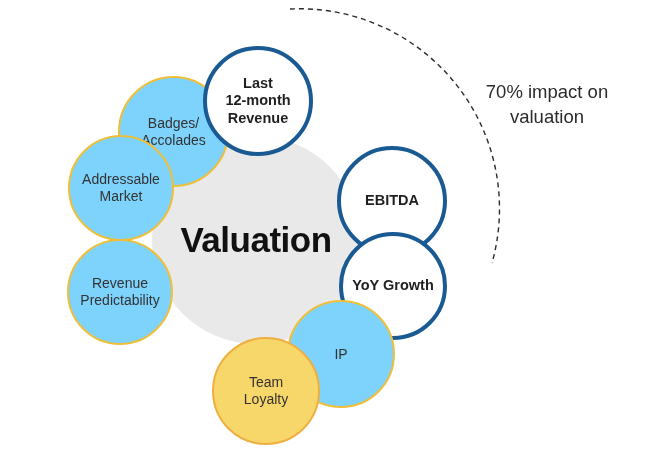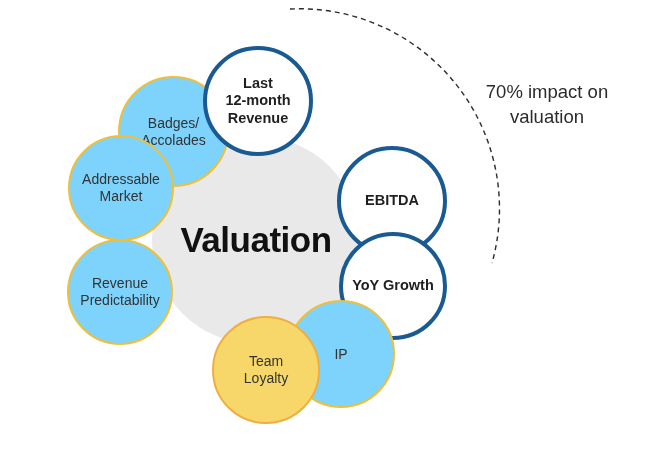--- a/index.html
+++ b/index.html
@@ -41,21 +41,21 @@
   
   #c-badges{left:118px;top:76px;width:111px;height:111px;}
   #c-addressable{left:68px;top:135px;width:106px;height:106px;}
   #c-revpred{left:67px;top:239px;width:106px;height:106px;}
   #c-readiness{left:117px;top:299px;width:110px;height:110px;}
   #c-lastrev{left:203px;top:46px;width:110px;height:110px;}
   #c-grossmargin{left:285px;top:73px;width:110px;height:110px;}
   #c-ebitda{left:337px;top:146px;width:110px;height:110px;}
   #c-yoy{left:339px;top:232px;width:108px;height:108px;}
   #c-ip{left:287px;top:300px;width:108px;height:108px;}
-  #c-teamloyalty{left:212px;top:316px;width:108px;height:108px;}
+  #c-teamloyalty{left:212px;top:337px;width:108px;height:108px;}
 
   .annotation{
     position:absolute;left:462px;top:80px;width:170px;text-align:center;
     font-size:18.5px;line-height:1.35;color:var(--arc);white-space:pre-line;
   }
 </style>
 </head>
 <body>
 
 <div class="stage">

